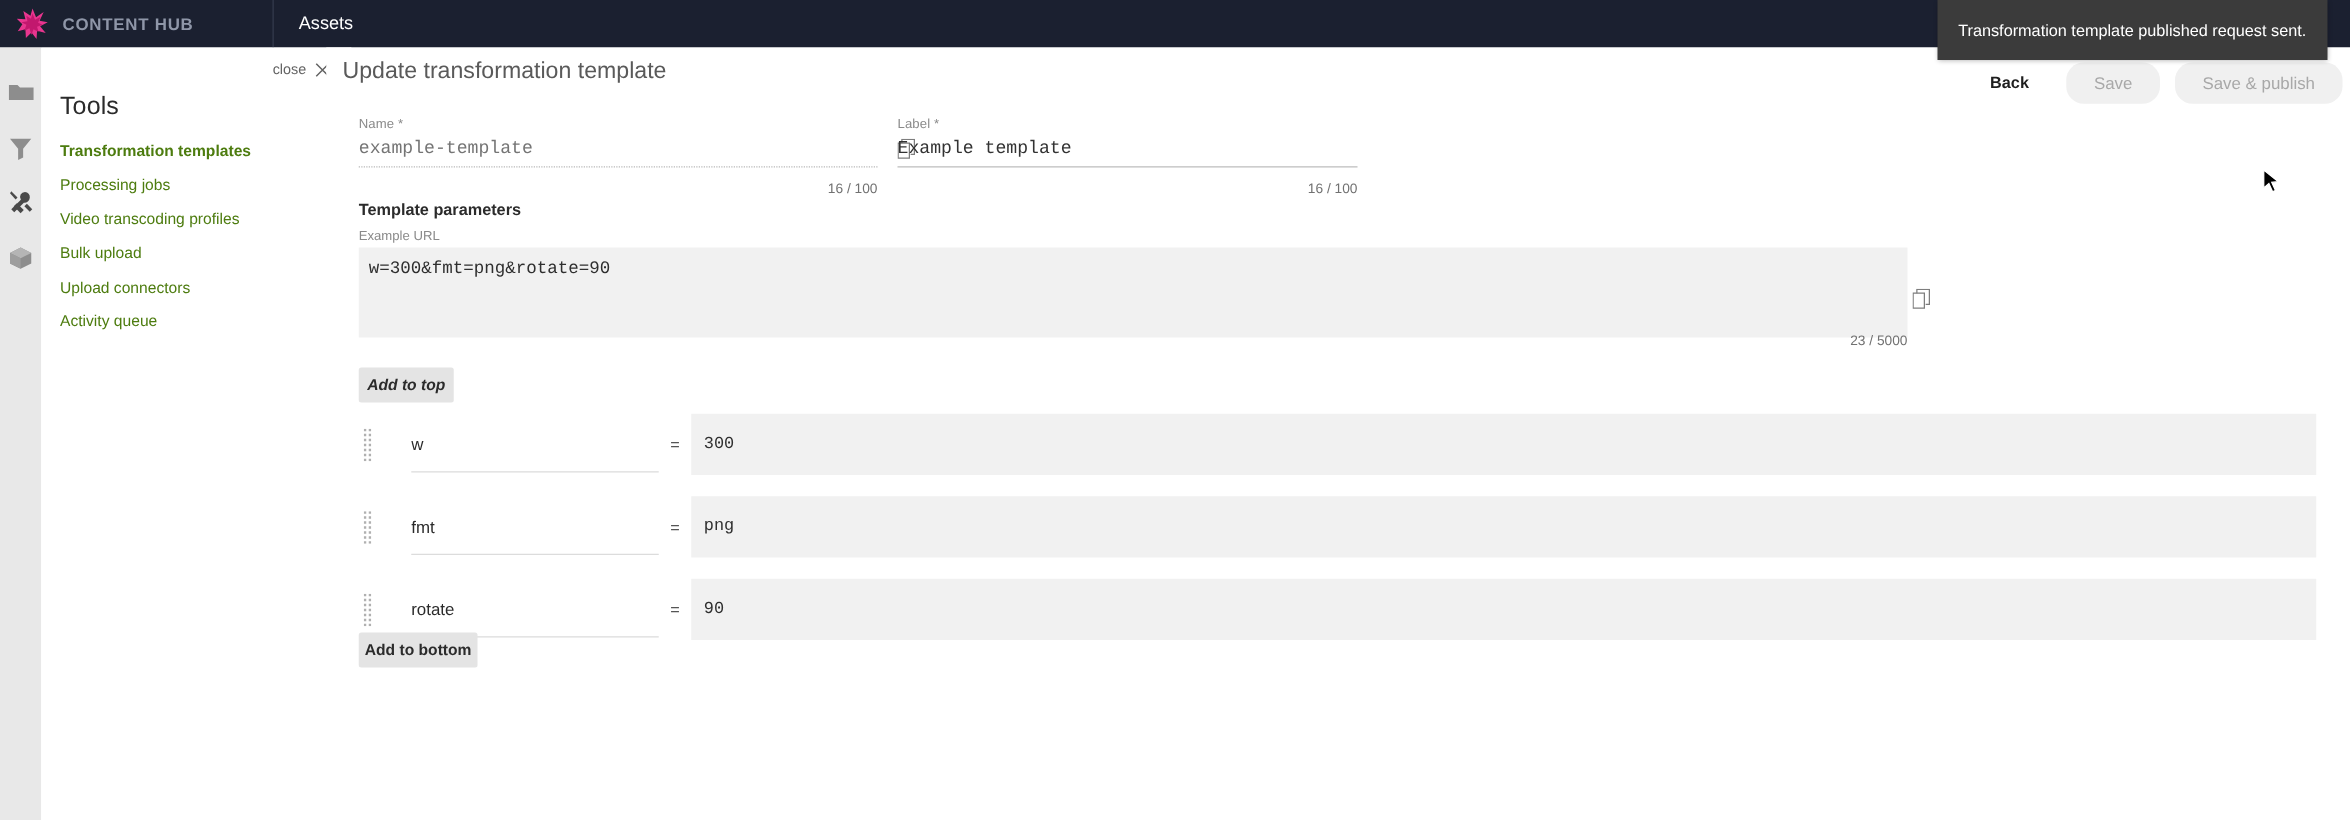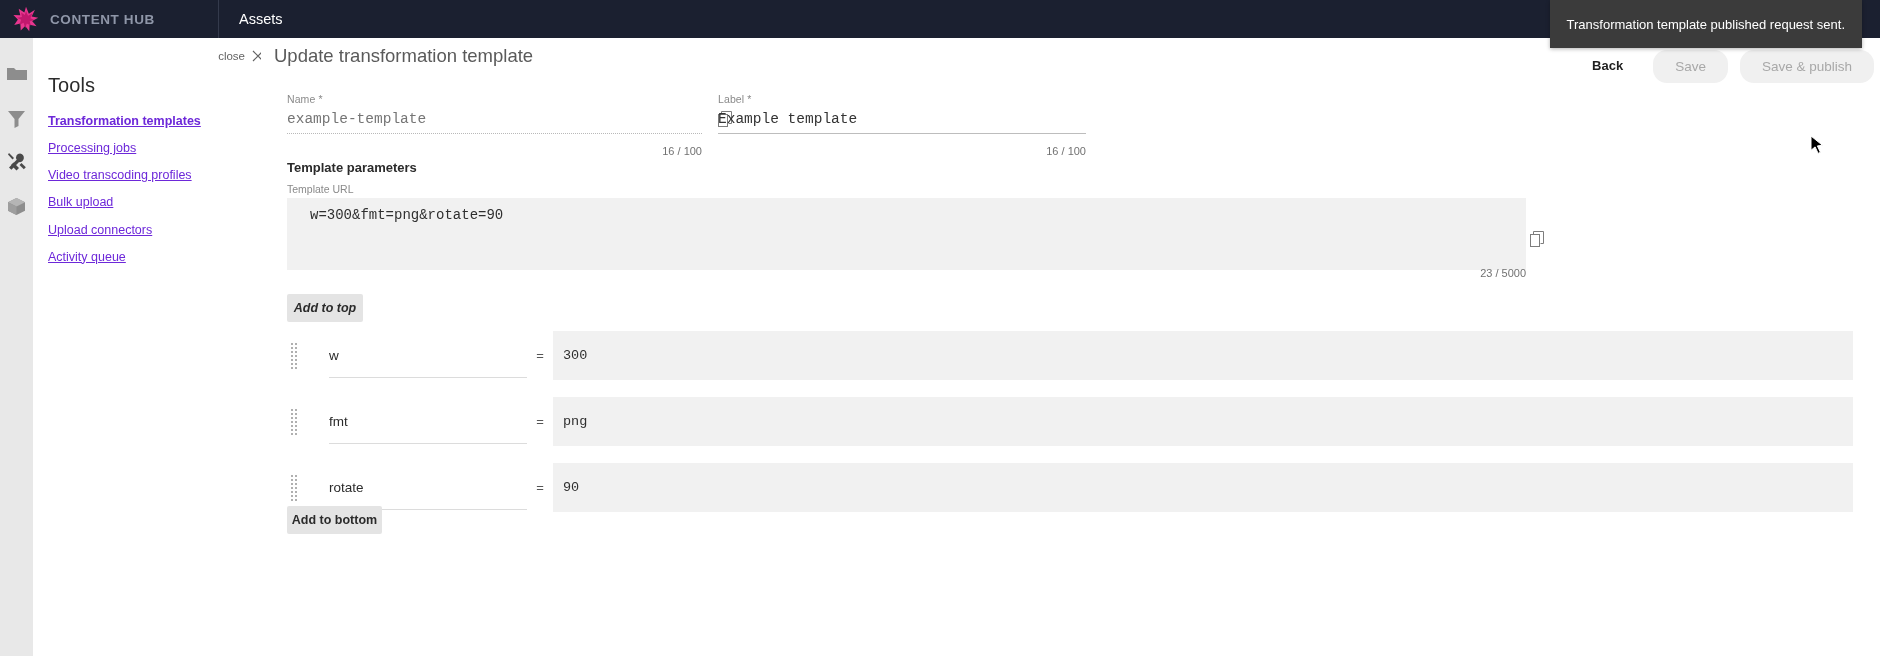--- a/index.html
+++ b/index.html
@@ -64,22 +64,22 @@
     height: 26px;
   }
   .tools-close-label { font-size: 11.5px; color: #636363; }
   .tools-close-x { width: 12px; height: 12px; display:block; }
   .tools-title {
     font-size: 20px; color: #2b2b2b; font-weight: normal;
     padding: 10px 0 0 15px; letter-spacing: .1px;
   }
   .tools-nav { padding: 17px 0 0 15px; }
   .tools-nav-item {
-    font-size: 12.5px; color: #6d28d9;
-    padding: 0 0 11.5px 0; line-height: 1.25; text-decoration: underline;
+    font-size: 12.5px; color: #4d7c0f;
+    padding: 0 0 11.5px 0; line-height: 1.25;
   }
   .tools-nav-item.active { font-weight: bold; }
 
   
   .main {
     position: absolute; top: 38px; left: 261px;
     width: 1619px; height: 618px;
     background: #ffffff;
   }
   .page-title {
@@ -148,21 +148,21 @@
   .url-caption {
     position: absolute; left: 26px; top: 145px;
     font-size: 10.5px; color: #8a8a8a;
   }
   .url-box {
     position: absolute; left: 26px; top: 160px;
     width: 1239px; height: 72px;
     background: #f1f1f1; border: none; resize: none;
     font-family: "Liberation Mono", "DejaVu Sans Mono", monospace;
     font-size: 14px; color: #2f2f2f;
-    padding: 8px 23px; outline: none; line-height: 1.4;
+    padding: 8px 8px; outline: none; line-height: 1.4;
     overflow: hidden;
   }
   .copy-url { position: absolute; left: 1269px; top: 193px; }
   .url-counter {
     position: absolute; left: 1120px; top: 229px;
     width: 145px; text-align: right;
     font-size: 11px; color: #717171;
   }
 
   .btn-add {
@@ -315,21 +315,21 @@
 
     <div class="field field-label-col">
       <span class="field-caption">Label *</span>
       <input class="field-input editable" type="text" value="Example template" style="">
       <span class="counter">16 / 100</span>
     </div>
 
   </div>
 
   <h3 class="params-head">Template parameters</h3>
-  <span class="url-caption">Template URL</span>
+  <span class="url-caption">Example URL</span>
   <textarea class="url-box" style="">w=300&amp;fmt=png&amp;rotate=90</textarea>
   <button class="copy-btn copy-url">
     <svg width="15" height="17" viewBox="0 0 15 17">
       <rect x="0.5" y="3.5" width="9" height="12" fill="none" stroke="#7d7d7d"></rect>
       <path d="M3.5 3.5v-3h10v12h-3" fill="none" stroke="#7d7d7d"></path>
     </svg>
   </button>
   <span class="url-counter">23 / 5000</span>
 
   <button class="btn-add btn-add-top">Add to top</button>

